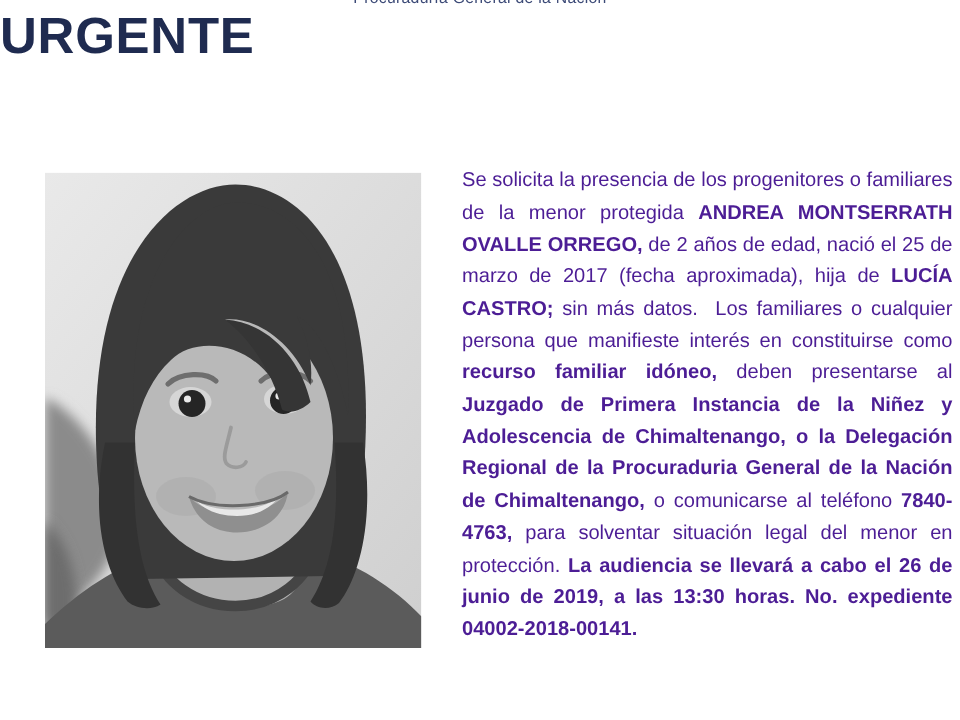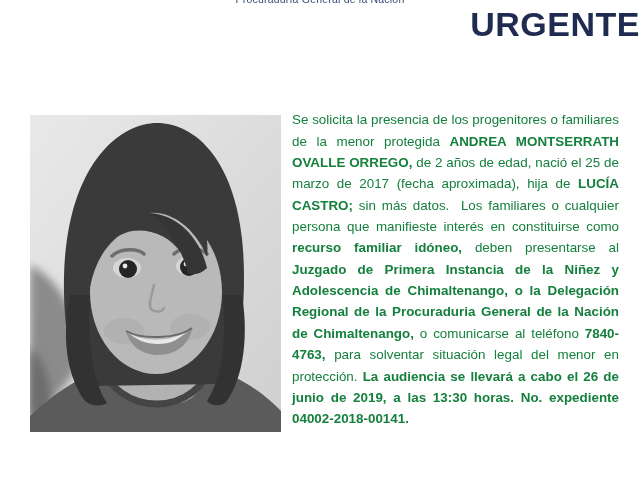--- a/index.html
+++ b/index.html
@@ -19,45 +19,45 @@
     text-align: center;
     font-size: 10.5px;
     letter-spacing: 0.2px;
     color: #3c4a77;
   }
   .title {
     position: absolute;
     top: 7px;
     left: 0;
     right: 0;
-    text-align: right;
+    text-align: left;
     font-size: 34px;
     font-weight: bold;
     letter-spacing: 0.5px;
     color: #1f2b50;
     line-height: 1;
   }
   .photo {
     position: absolute;
     left: 30px;
     top: 115px;
     width: 251px;
     height: 317px;
     overflow: hidden;
   }
   .photo svg { display: block; }
   .notice {
     position: absolute;
-    left: 292px;
+    left: 308px;
     top: 96px;
     width: 327px;
     font-size: 13.4px;
     line-height: 21.35px;
     text-align: justify;
-    color: #15803d;
+    color: #4c1d95;
   }
   .notice b { font-weight: bold; }
 </style>
 </head>
 <body>
 
 <div class="page">
 
   <div class="org-line">Procuraduría General de la Nación</div>
 

